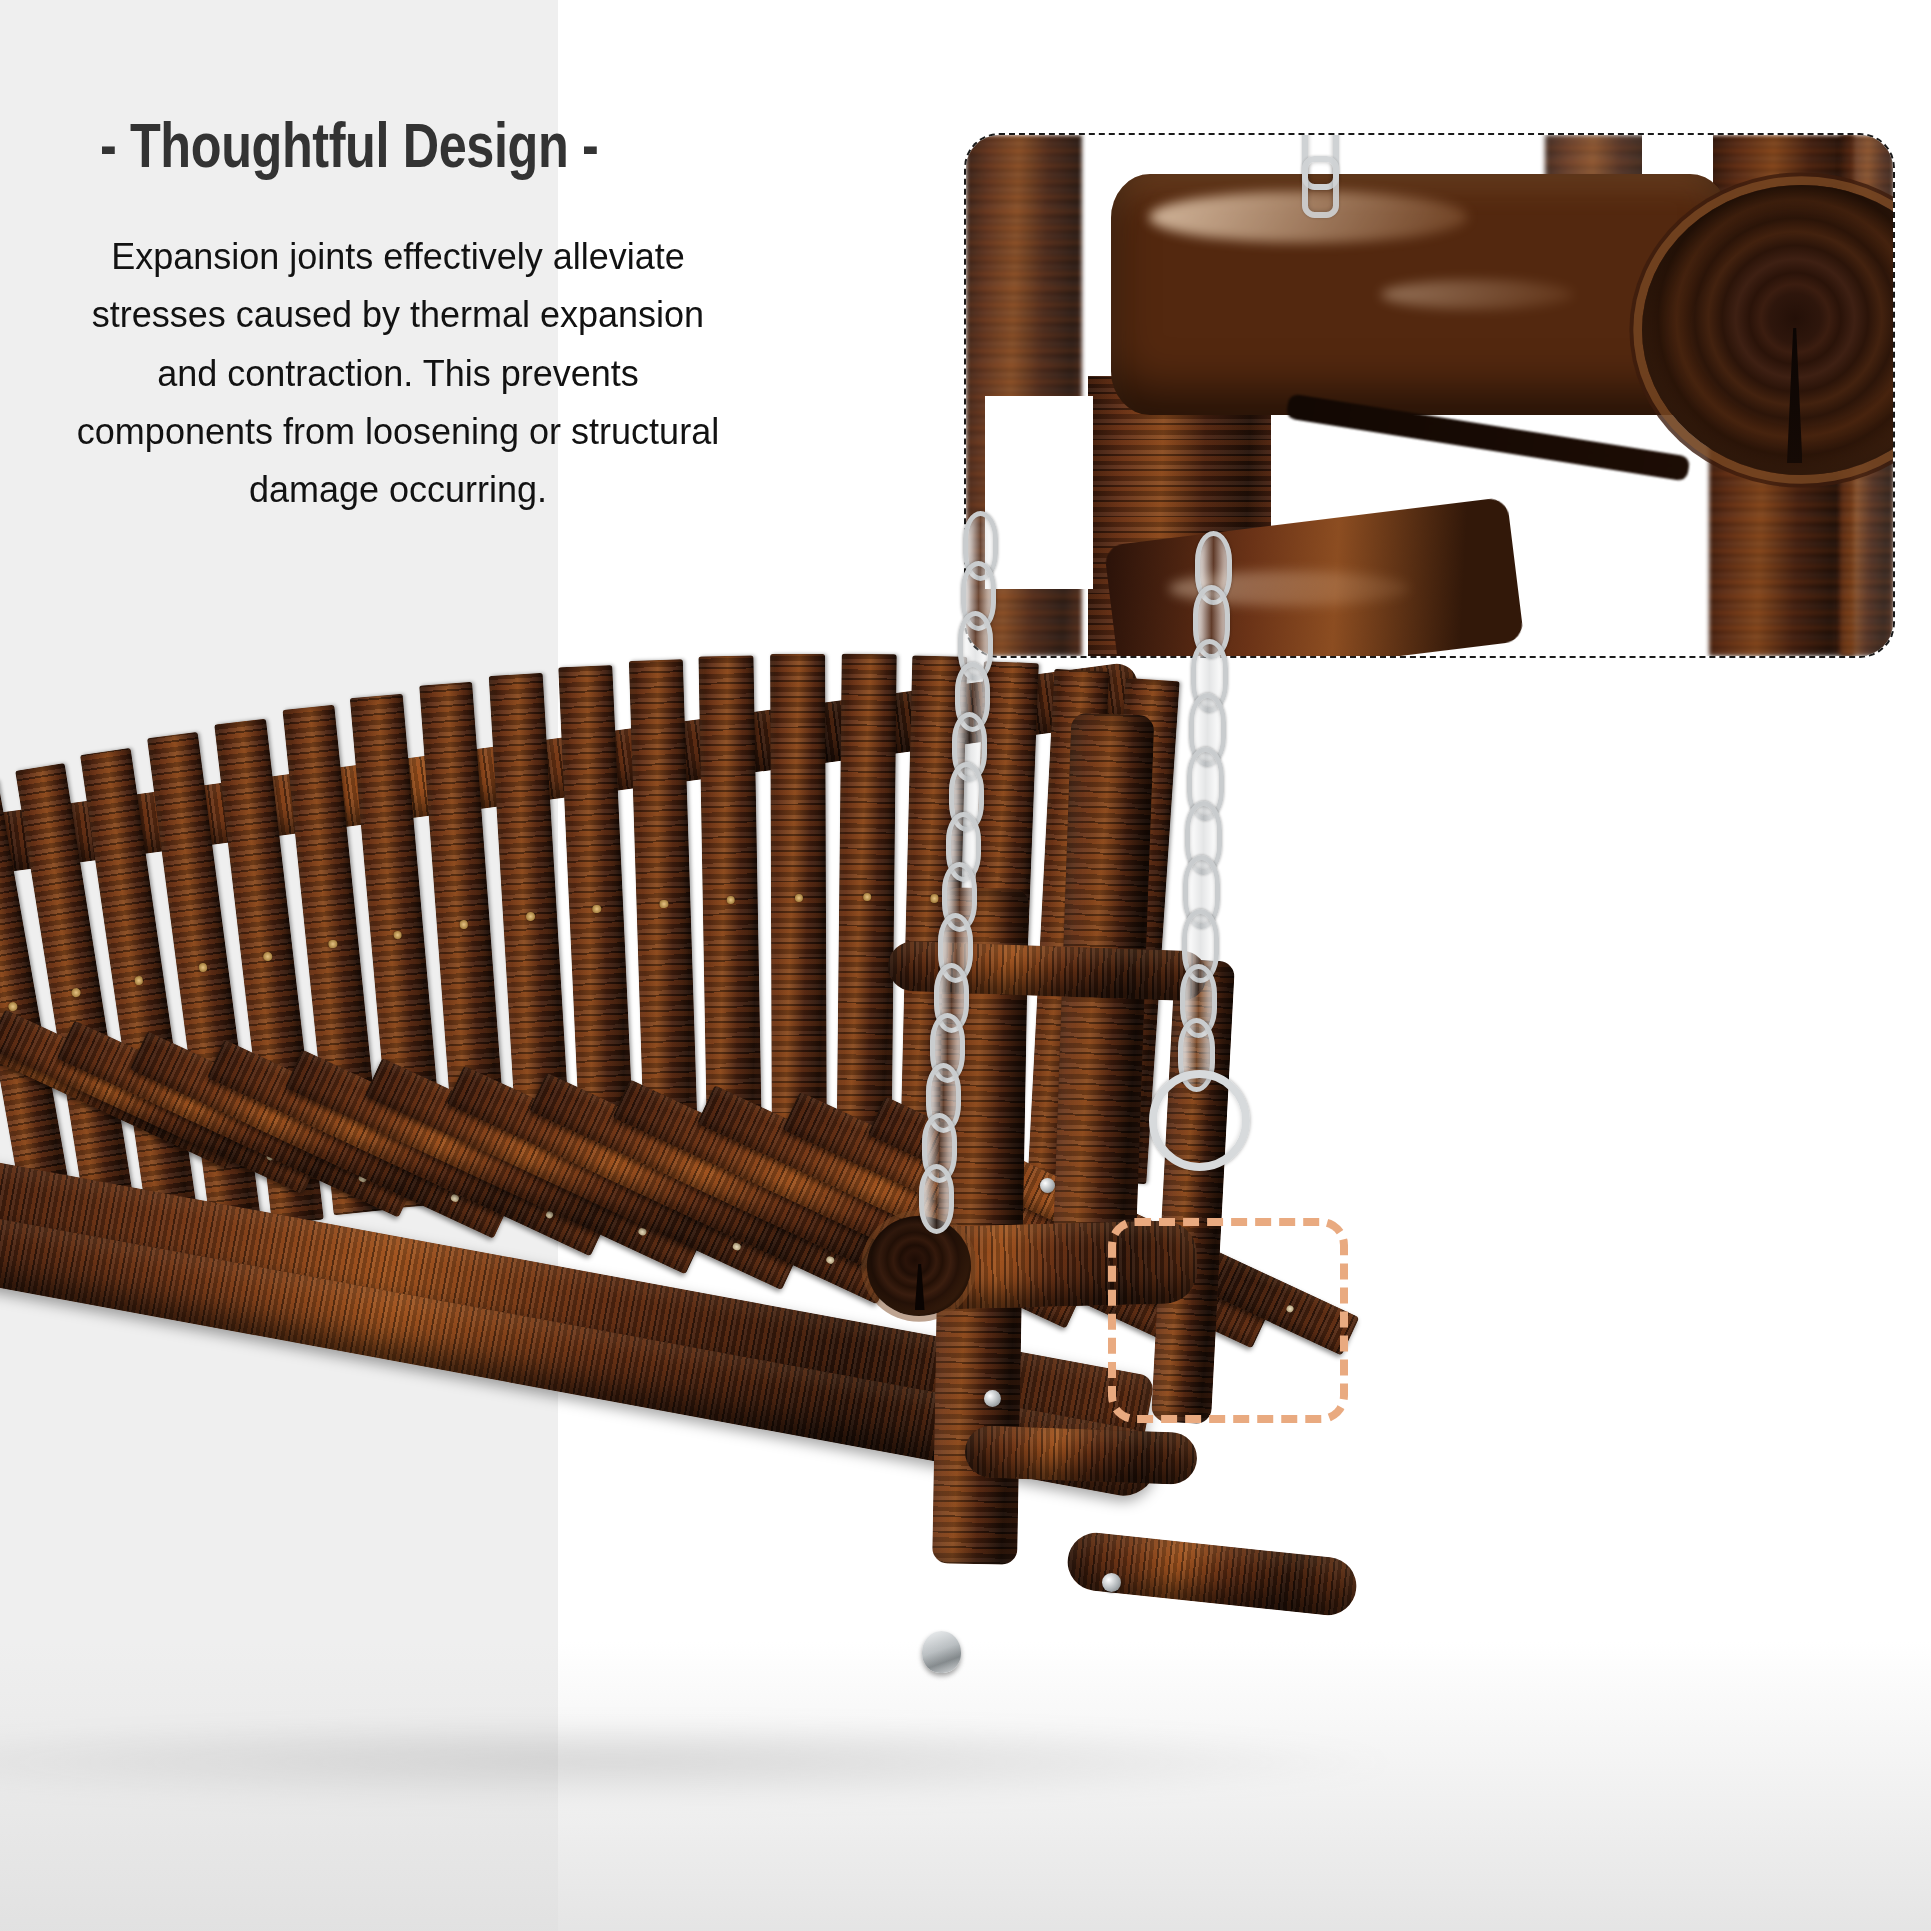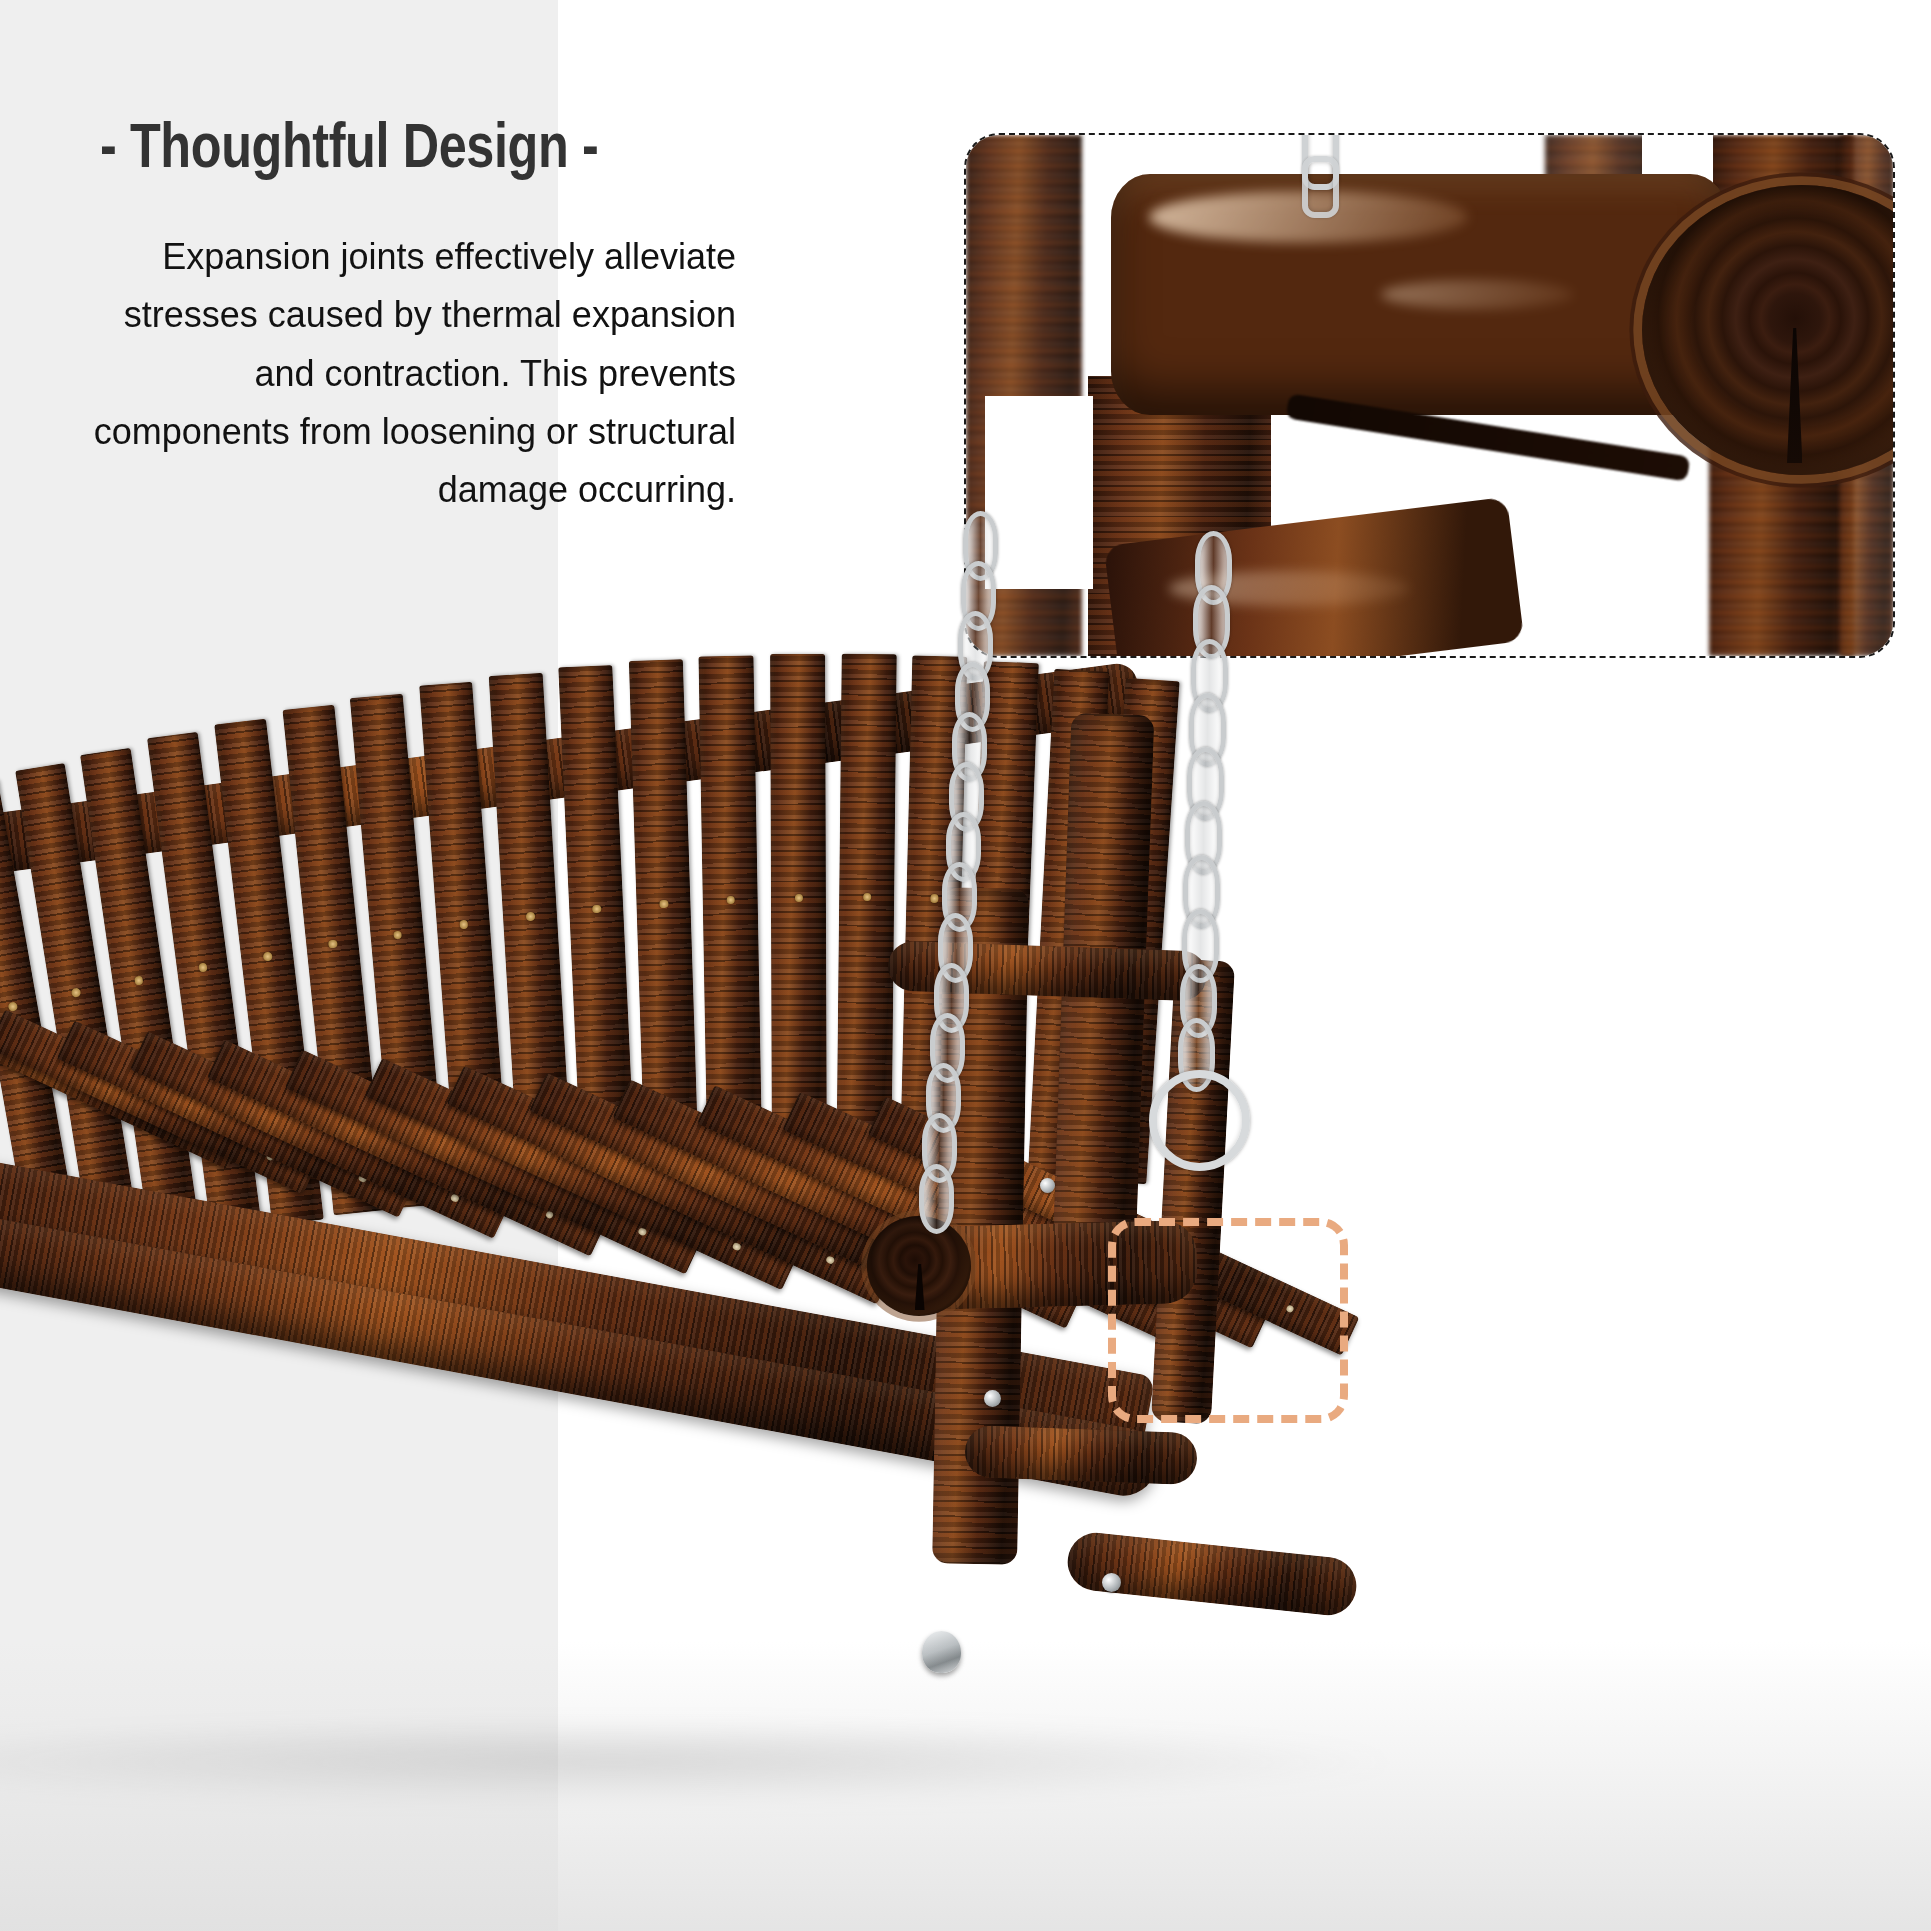--- a/index.html
+++ b/index.html
@@ -15,21 +15,21 @@
   .bg-gray-band{position:absolute;left:0;top:0;width:558px;height:1931px;background:#efefef;}
   .bg-bottom-fade{position:absolute;left:0;bottom:0;width:1931px;height:290px;
     background:linear-gradient(to bottom,rgba(232,232,232,0) 0%,rgba(226,226,226,.55) 60%,rgba(222,222,222,.8) 100%);}
 
   
   .headline{position:absolute;left:100px;top:114px;width:637px;
     font-size:63px;line-height:1.0;font-weight:700;color:#333333;
     letter-spacing:-0.5px;white-space:nowrap;
     transform:scaleX(.80);transform-origin:left top;}
   .body-copy{position:absolute;left:60px;top:228px;width:676px;
-    font-size:36px;line-height:1.62;color:#121212;text-align:right;
+    font-size:36px;line-height:1.62;color:#121212;text-align:center;
     font-weight:400;}
 
   
   .inset{position:absolute;left:966px;top:135px;width:927px;height:521px;
     border-radius:33px;overflow:hidden;
     outline:2.9px dashed #1a1a1a;outline-offset:0px;
     background:#3a1d11;}
   .inset-inner{position:absolute;inset:0;overflow:hidden;border-radius:33px;}
 
   

